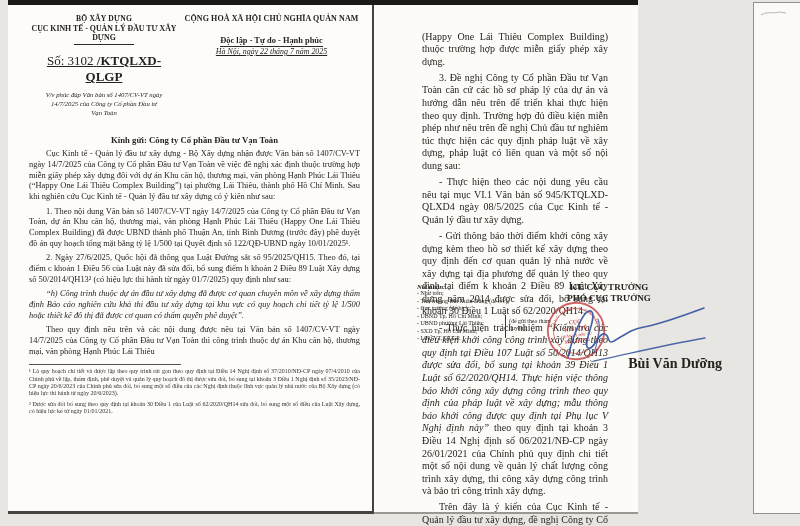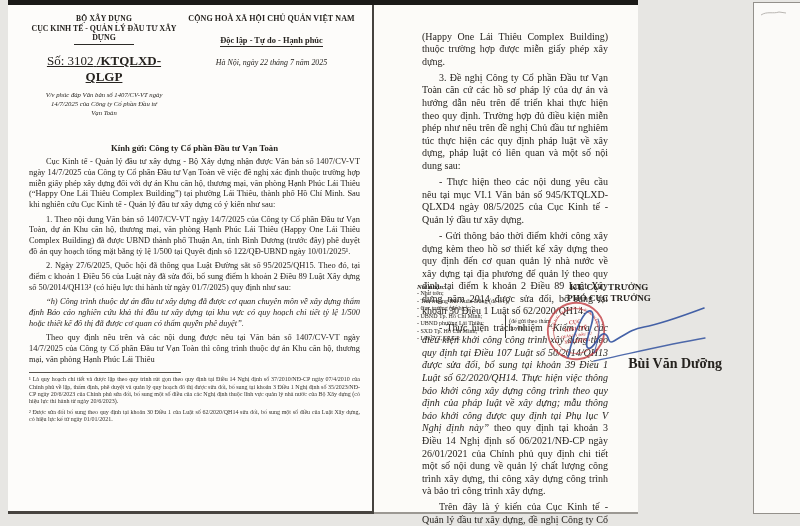--- a/index.html
+++ b/index.html
@@ -35,22 +35,22 @@
   .hdr-left{width:150px;text-align:center;}
   .hdr-right{flex:1;text-align:center;padding-left:4px;}
   .org1{font-weight:bold;font-size:7.6px;letter-spacing:.2px;}
   .org2{font-weight:bold;font-size:7.8px;line-height:1.2;margin-top:1px;}
   .hr-under{height:0;border-top:1.1px solid #2c2a26;width:60px;margin:1.5px auto 0;}
   .numline{font-size:13px;margin-top:8px;text-decoration:underline;}
   .numline b{font-weight:bold;}
   .subject{font-style:italic;font-size:6.7px;line-height:1.3;width:118px;margin:6px auto 0;}
   .country{font-weight:bold;font-size:8px;letter-spacing:.1px;}
   .motto{display:inline-block;font-weight:bold;font-size:8.4px;border-bottom:1.1px solid #2c2a26;padding-bottom:1px;margin-top:13px;}
-  .dateline{font-style:italic;font-size:7.9px;margin-top:11px;}
-  .salutation{text-align:center;font-weight:bold;font-size:8.7px;margin-top:26px;}
+  .dateline{font-style:italic;font-size:7.9px;text-decoration:underline;}
+  .salutation{text-align:center;font-weight:bold;font-size:8.7px;margin-top:18px;}
   
   .page1 p.body, .page2 p.body{
     font-size:8.4px;line-height:1.27;text-align:justify;
     margin:4px 0 0 0;
   }
   .page2 p.body{font-size:10px;line-height:1.26;margin:3.5px 0 0 0;}
   p.indent{text-indent:17px;}
   .italic{font-style:italic;}
   
   .fnsep{width:152px;border-top:1px solid #55524d;margin-top:7px;}
@@ -79,21 +79,21 @@
         <div class="org1">BỘ XÂY DỰNG</div>
         <div class="org2">CỤC KINH TẾ - QUẢN LÝ ĐẦU TƯ XÂY DỰNG</div>
         <div class="hr-under"></div>
         <div class="numline">
           <span>Số: 3102</span>
           <b>/KTQLXD-QLGP</b>
         </div>
         <div class="subject">V/v phúc đáp Văn bản số 1407/CV-VT ngày 14/7/2025 của Công ty Cổ phần Đầu tư Vạn Toàn</div>
       </div>
       <div class="hdr-right">
-        <div class="country">CỘNG HOÀ XÃ HỘI CHỦ QUẢN VIỆT NAM</div>
+        <div class="country">CỘNG HOÀ XÃ HỘI CHỦ NGHĨA QUẢN NAM</div>
         <div><span class="motto">Độc lập - Tự do - Hạnh phúc</span></div>
         <div class="dateline">Hà Nội, ngày 22 tháng 7 năm 2025</div>
       </div>
     </div>
 
     <div class="salutation">Kính gửi: Công ty Cổ phần Đầu tư Vạn Toàn</div>
 
     <p class="body indent">Cục Kinh tế - Quản lý đầu tư xây dựng - Bộ Xây dựng nhận được Văn bản số 1407/CV-VT ngày 14/7/2025 của Công ty Cổ phần Đầu tư Vạn Toàn về việc đề nghị xác định thuộc trường hợp miễn giấy phép xây dựng đối với dự án Khu căn hộ, thương mại, văn phòng Hạnh Phúc Lái Thiêu (“Happy One Lái Thiêu Complex Building”) tại phường Lái Thiêu, thành phố Hồ Chí Minh. Sau khi nghiên cứu Cục Kinh tế - Quản lý đầu tư xây dựng có ý kiến như sau:</p>
     <p class="body indent">1. Theo nội dung Văn bản số 1407/CV-VT ngày 14/7/2025 của Công ty Cổ phần Đầu tư Vạn Toàn, dự án Khu căn hộ, thương mại, văn phòng Hạnh Phúc Lái Thiêu (Happy One Lái Thiêu Complex Building) đã được UBND thành phố Thuận An, tỉnh Bình Dương (trước đây) phê duyệt đồ án quy hoạch tổng mặt bằng tỷ lệ 1/500 tại Quyết định số 122/QĐ-UBND ngày 10/01/2025¹.</p>
     <p class="body indent">2. Ngày 27/6/2025, Quốc hội đã thông qua Luật Đường sắt số 95/2025/QH15. Theo đó, tại điểm c khoản 1 Điều 56 của Luật này đã sửa đổi, bổ sung điểm h khoản 2 Điều 89 Luật Xây dựng số 50/2014/QH13² (có hiệu lực thi hành từ ngày 01/7/2025) quy định như sau:</p>

